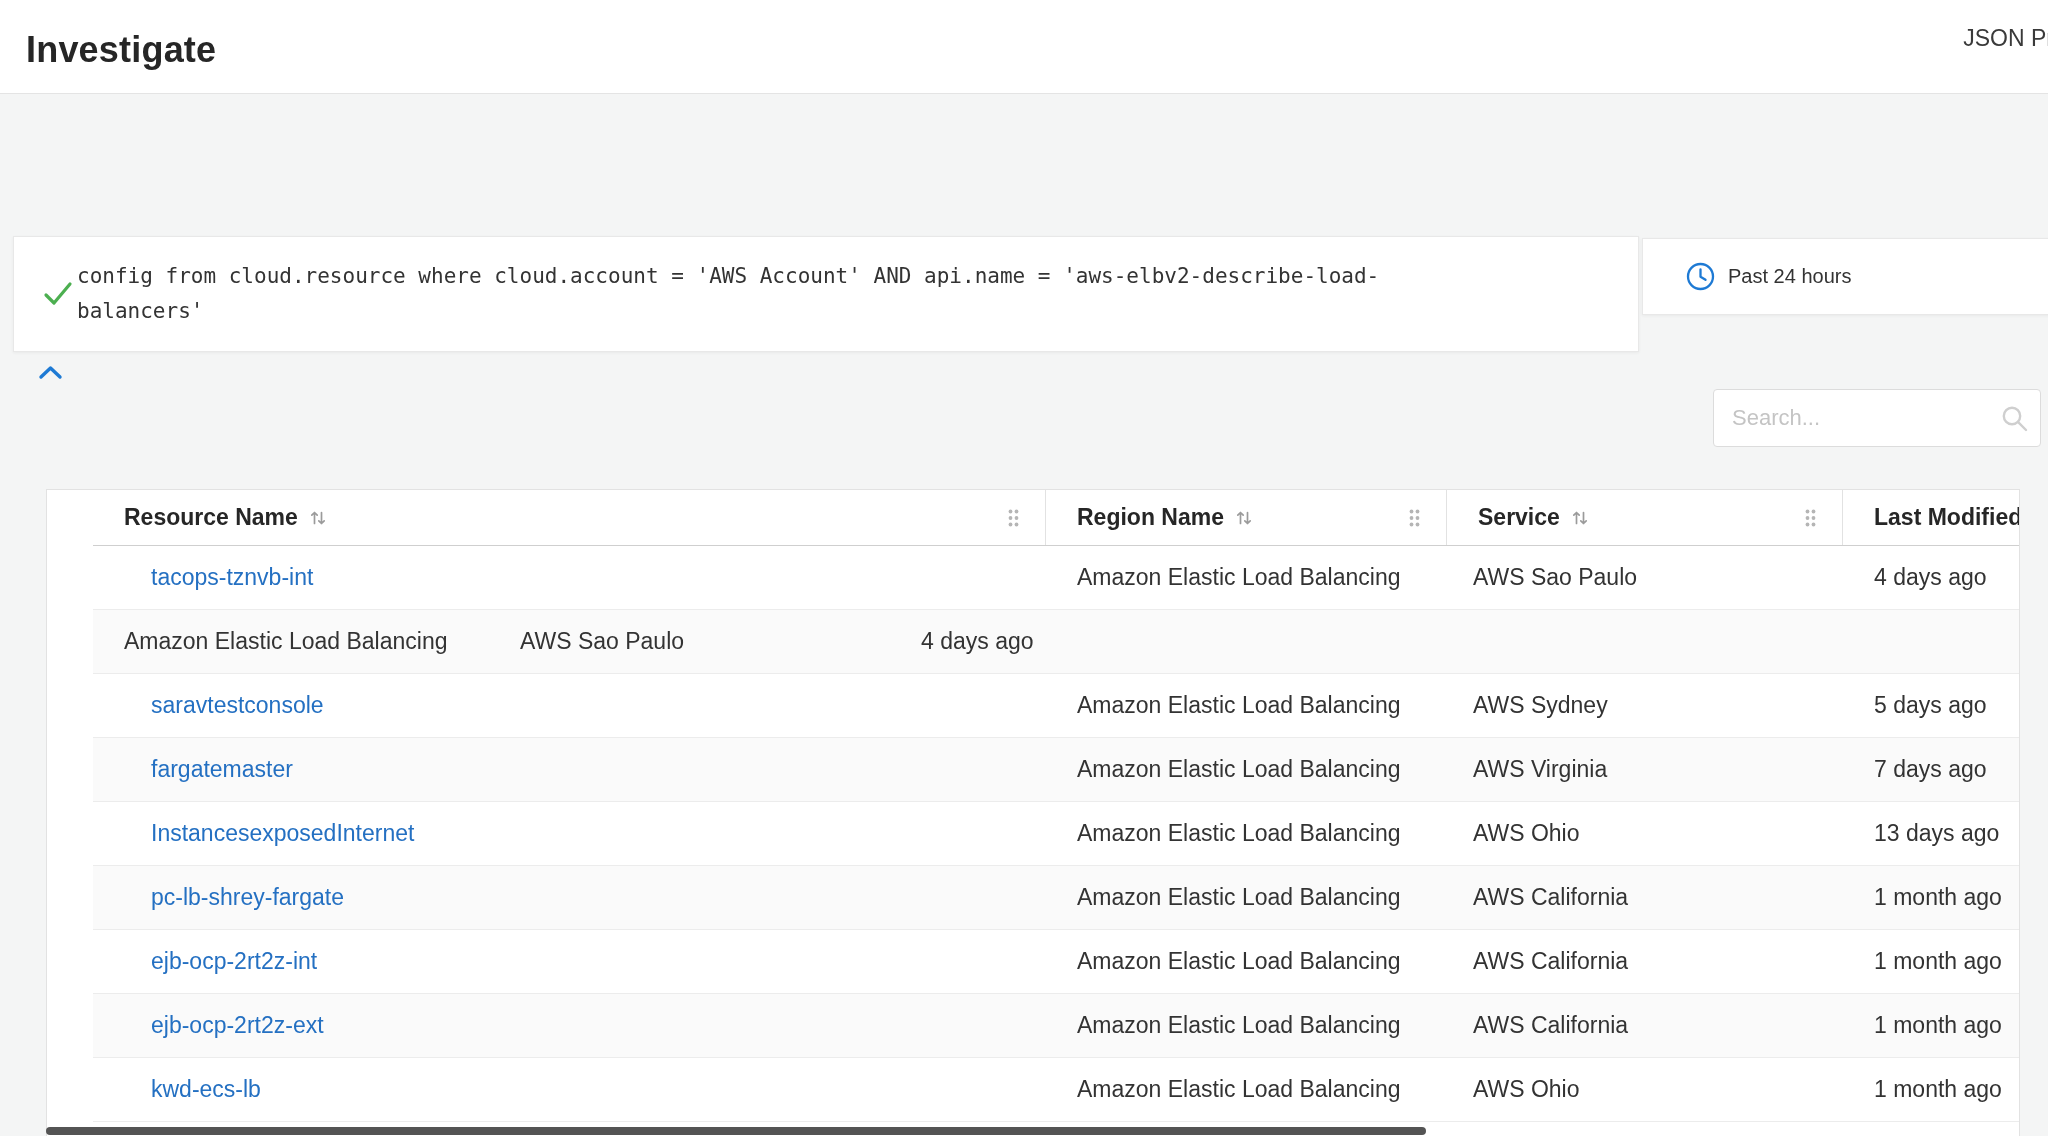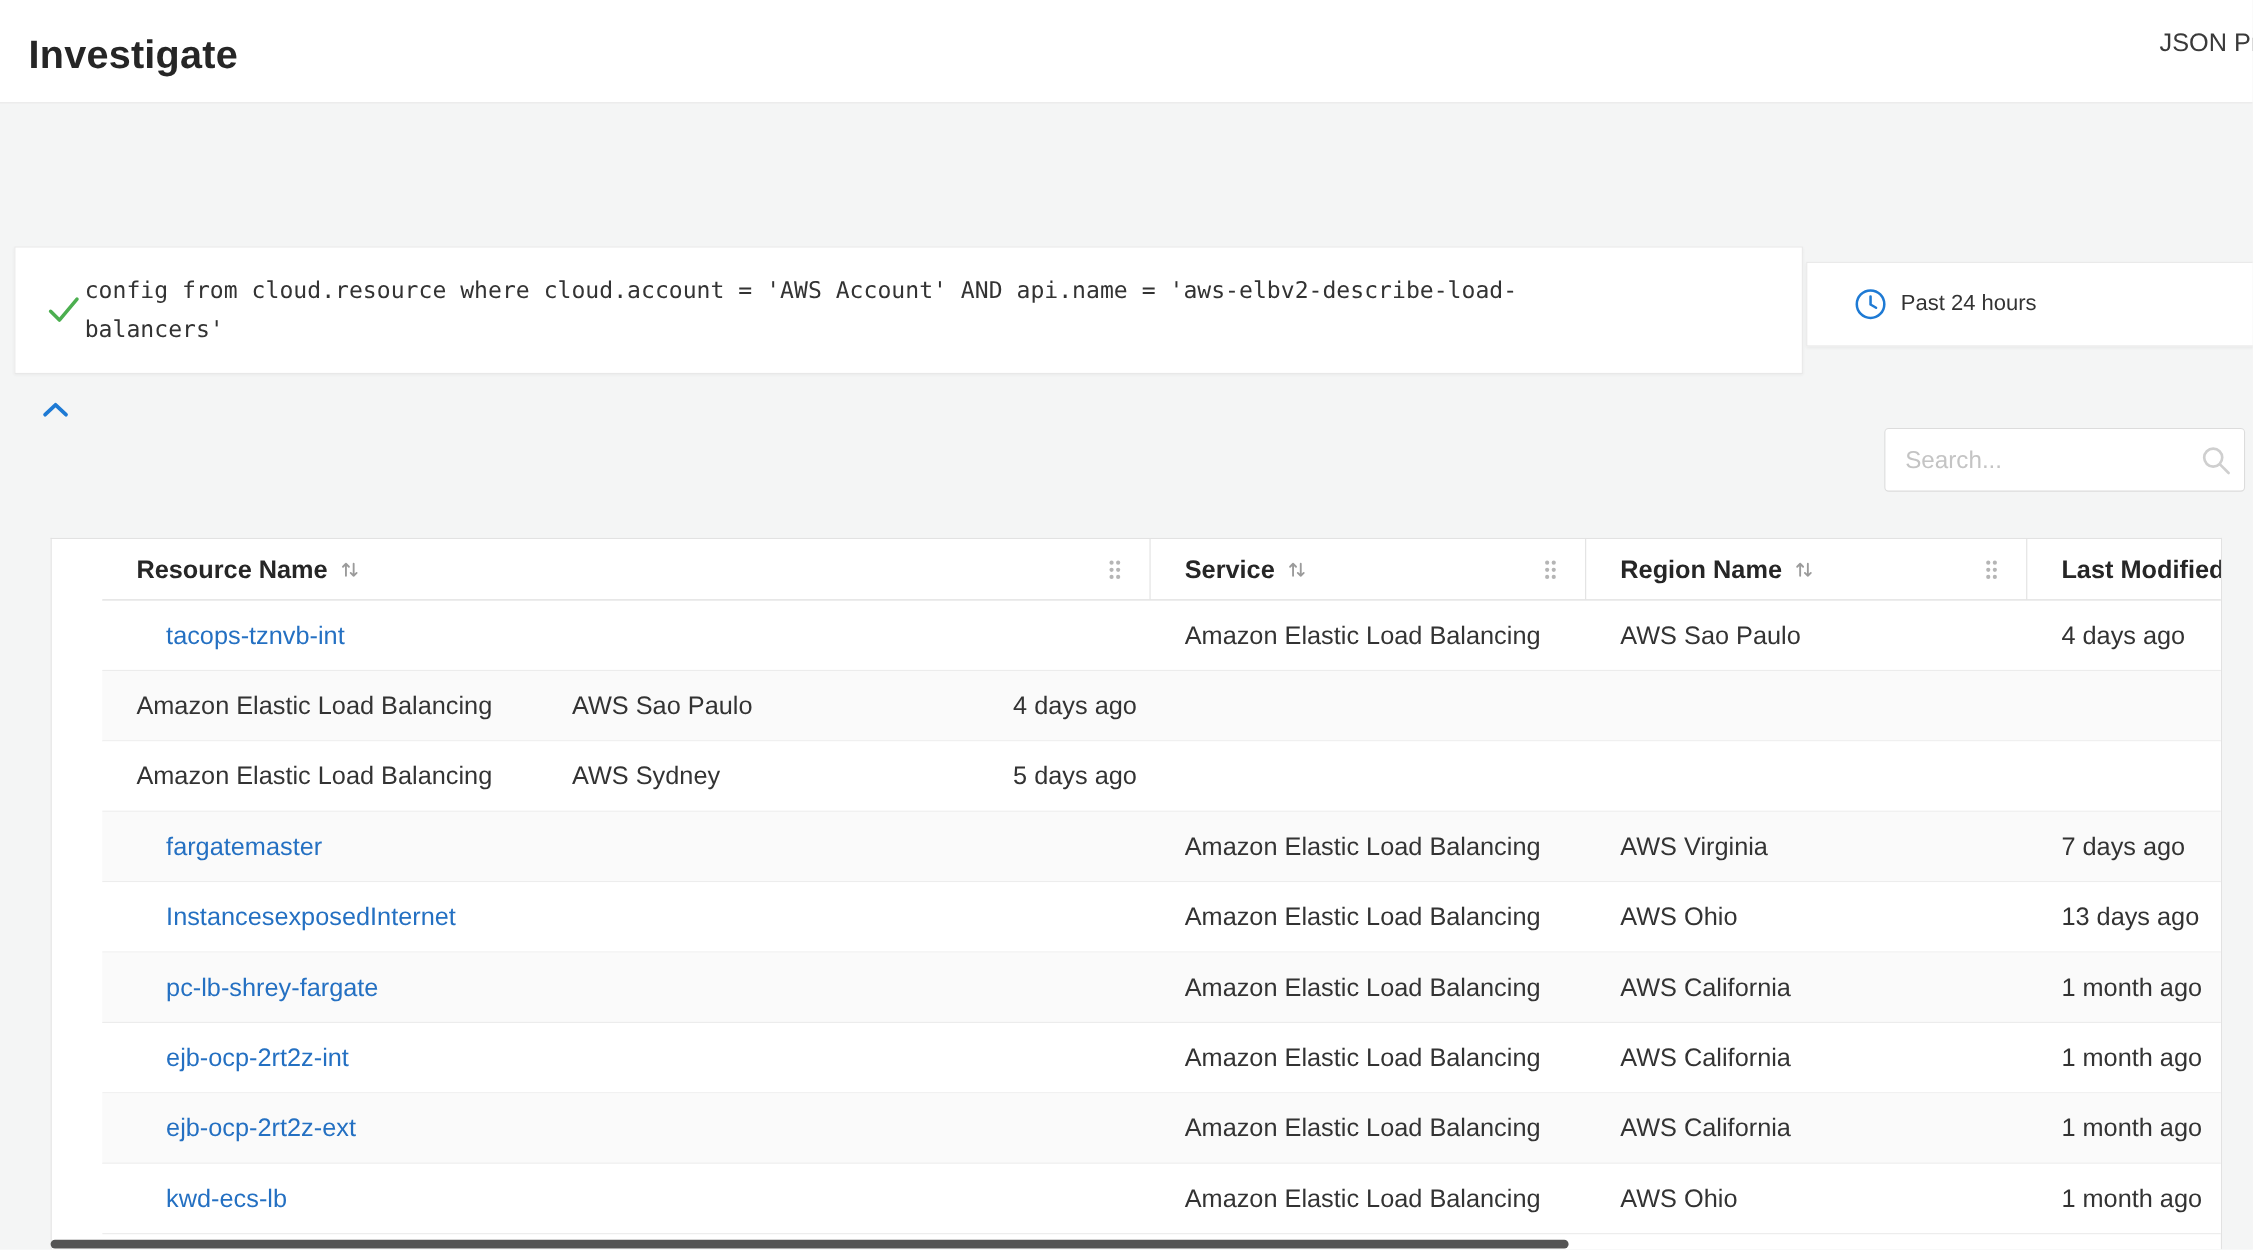--- a/index.html
+++ b/index.html
@@ -15,21 +15,21 @@
     background:#f4f5f5; color:#333;
   }
   .screen{ position:relative; width:2048px; height:1136px; overflow:hidden; background:#f4f5f5; }
 
   
   .topbar{ position:absolute; left:0; top:0; width:2048px; height:94px; background:#fff; border-bottom:1px solid #e4e4e4; }
   .page-title{ position:absolute; left:14px; top:16px; margin:12px; font-size:36px; line-height:44px; font-weight:600; color:#262626; letter-spacing:.2px; }
   .json-preview{ position:absolute; top:25px; right:-6px; font-size:23px; color:#3a3a3a; white-space:nowrap; cursor:pointer; }
 
   
-  .query-card{ position:absolute; left:13px; top:224px; width:1626px; height:116px; background:#fff; border:1px solid #e8e8e8; box-shadow:0 1px 3px rgba(0,0,0,.05); }
+  .query-card{ position:absolute; left:13px; top:236px; width:1626px; height:116px; background:#fff; border:1px solid #e8e8e8; box-shadow:0 1px 3px rgba(0,0,0,.05); }
   .check-icon{ position:absolute; left:28px; top:50%; transform:translateY(-50%); line-height:0; }
   .query-text{
     position:absolute; left:63px; top:50%; transform:translateY(-50%);
     width:1365px; font-family:"DejaVu Sans Mono","Liberation Mono",monospace;
     font-size:21px; line-height:35px; color:#333; cursor:text;
   }
 
   
   .time-card{ position:absolute; left:1642px; top:238px; width:430px; height:77px; background:#fff; border:1px solid #e8e8e8; box-shadow:0 1px 3px rgba(0,0,0,.05); display:flex; align-items:center; padding-left:42px; gap:12px; cursor:pointer; }
   .time-label{ font-size:20px; font-weight:500; color:#333; }
@@ -119,42 +119,42 @@
         <circle cx="4.5" cy="4" r="1.9"></circle>
               <circle cx="10.5" cy="4" r="1.9"></circle>
         <circle cx="4.5" cy="10.5" r="1.9"></circle>
               <circle cx="10.5" cy="10.5" r="1.9"></circle>
         <circle cx="4.5" cy="17" r="1.9"></circle>
               <circle cx="10.5" cy="17" r="1.9"></circle>
       </svg>
     </span>
   </div>
 
-  <div class="th" style="width: 396px;">
-    <span class="th-label">Service</span>
+  <div class="th" style="width: 401px;">
+    <span class="th-label">Region Name</span>
     <span class="sort">
       <svg width="20" height="20" viewBox="0 0 20 20" fill="none" stroke="#9b9b9b" stroke-width="1.7" stroke-linecap="round" stroke-linejoin="round">
         <path d="M6.5 15.5 V4.5 M6.5 4.5 L3.8 7.2 M6.5 4.5 L9.2 7.2"></path>
         <path d="M13.5 4.5 V15.5 M13.5 15.5 L10.8 12.8 M13.5 15.5 L16.2 12.8"></path>
       </svg>
     </span>
     <span class="dots">
       <svg width="15" height="21" viewBox="0 0 15 21" fill="#b5b5b5">
         <circle cx="4.5" cy="4" r="1.9"></circle>
               <circle cx="10.5" cy="4" r="1.9"></circle>
         <circle cx="4.5" cy="10.5" r="1.9"></circle>
               <circle cx="10.5" cy="10.5" r="1.9"></circle>
         <circle cx="4.5" cy="17" r="1.9"></circle>
               <circle cx="10.5" cy="17" r="1.9"></circle>
       </svg>
     </span>
   </div>
 
-  <div class="th" style="width: 401px;">
-    <span class="th-label">Region Name</span>
+  <div class="th" style="width: 396px;">
+    <span class="th-label">Service</span>
     <span class="sort">
       <svg width="20" height="20" viewBox="0 0 20 20" fill="none" stroke="#9b9b9b" stroke-width="1.7" stroke-linecap="round" stroke-linejoin="round">
         <path d="M6.5 15.5 V4.5 M6.5 4.5 L3.8 7.2 M6.5 4.5 L9.2 7.2"></path>
         <path d="M13.5 4.5 V15.5 M13.5 15.5 L10.8 12.8 M13.5 15.5 L16.2 12.8"></path>
       </svg>
     </span>
     <span class="dots">
       <svg width="15" height="21" viewBox="0 0 15 21" fill="#b5b5b5">
         <circle cx="4.5" cy="4" r="1.9"></circle>
               <circle cx="10.5" cy="4" r="1.9"></circle>
@@ -187,20 +187,23 @@
     <div class="td" style="width: 224px;">4 days ago</div>
   </div>
 
   <div class="tr">
     <div class="td" style="width: 396px;">Amazon Elastic Load Balancing</div>
     <div class="td" style="width: 401px;">AWS Sao Paulo</div>
     <div class="td" style="width: 224px;">4 days ago</div>
   </div>
 
   <div class="tr">
+    <div class="td" style="width: 953px;">
+            <a href="#" class="res-link">saravtestconsole</a>
+          </div>
     <div class="td" style="width: 396px;">Amazon Elastic Load Balancing</div>
     <div class="td" style="width: 401px;">AWS Sydney</div>
     <div class="td" style="width: 224px;">5 days ago</div>
   </div>
 
   <div class="tr">
     <div class="td" style="width: 953px;">
             <a href="#" class="res-link">fargatemaster</a>
           </div>
     <div class="td" style="width: 396px;">Amazon Elastic Load Balancing</div>

